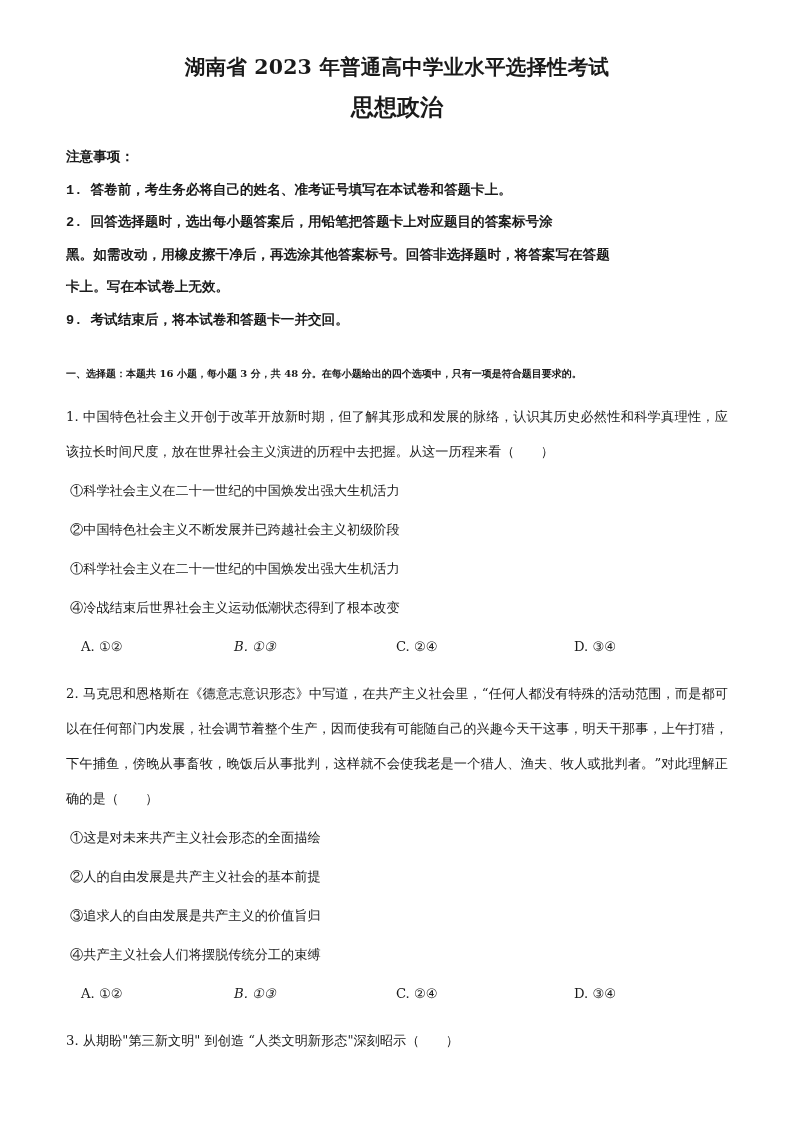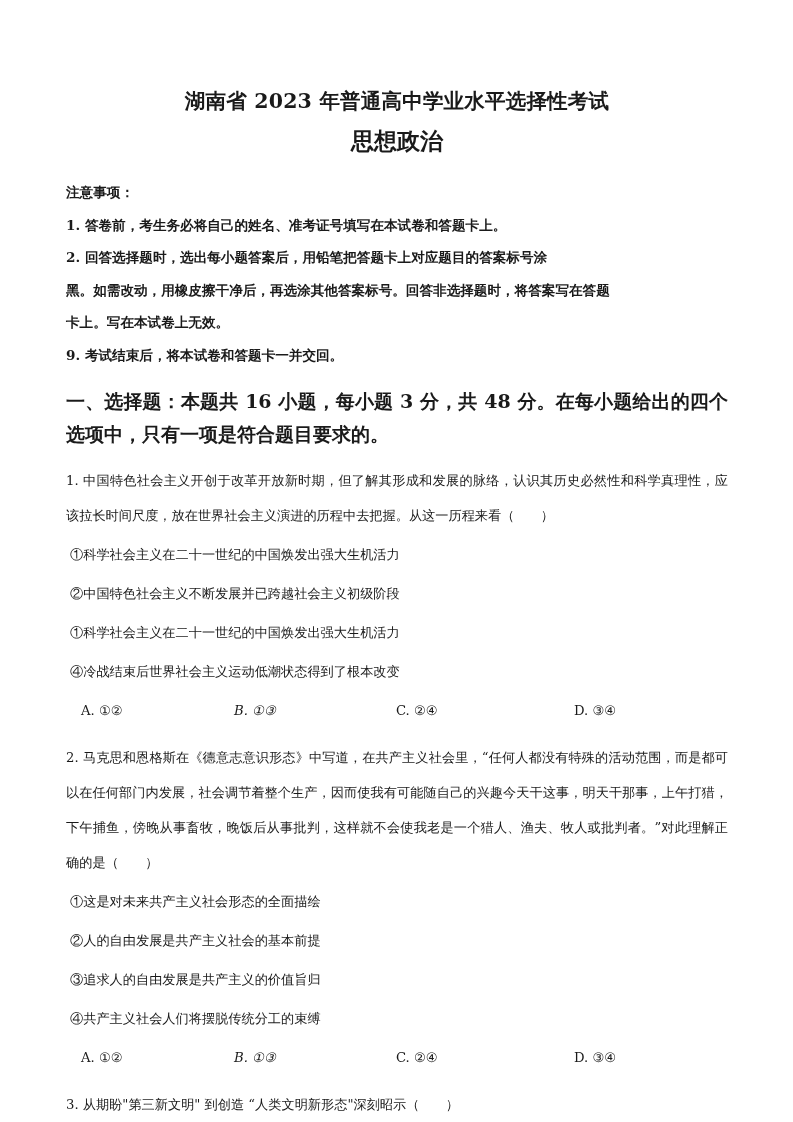--- a/index.html
+++ b/index.html
@@ -29,21 +29,21 @@
     width: 662px;
   }
 
   
   .doc-title {
     text-align: center;
     font-size: 20.5px;
     font-weight: bold;
     letter-spacing: 0.2px;
     margin: 0;
-    padding-top: 86px;
+    padding-top: 52px;
     line-height: 30px;
     white-space: nowrap;
   }
   .doc-subtitle {
     text-align: center;
     font-size: 23px;
     font-weight: bold;
     margin: 0;
     padding-top: 11px;
     line-height: 28px;
@@ -53,31 +53,32 @@
   .notice {
     margin-top: 21px;
     font-weight: bold;
     font-size: 13.6px;
     line-height: 32.5px;
   }
   .notice p {
     margin: 0;
     text-align: justify;
     text-justify: inter-ideograph;
+    font-family: Liberation Mono, monospace;
   }
   .notice p.hang {
     text-align: justify;
   }
 
   
   .section-heading {
-    margin-top: 14px;
+    margin-top: 23px;
     font-weight: bold;
-    font-size: 19px;
-    line-height: 33px;
+    font-size: 10px;
+    line-height: 27px;
     text-align: justify;
     text-justify: inter-ideograph;
   }
 
   
   .question {
     margin-top: 12px;
     font-size: 13.2px;
     line-height: 35px;
   }

